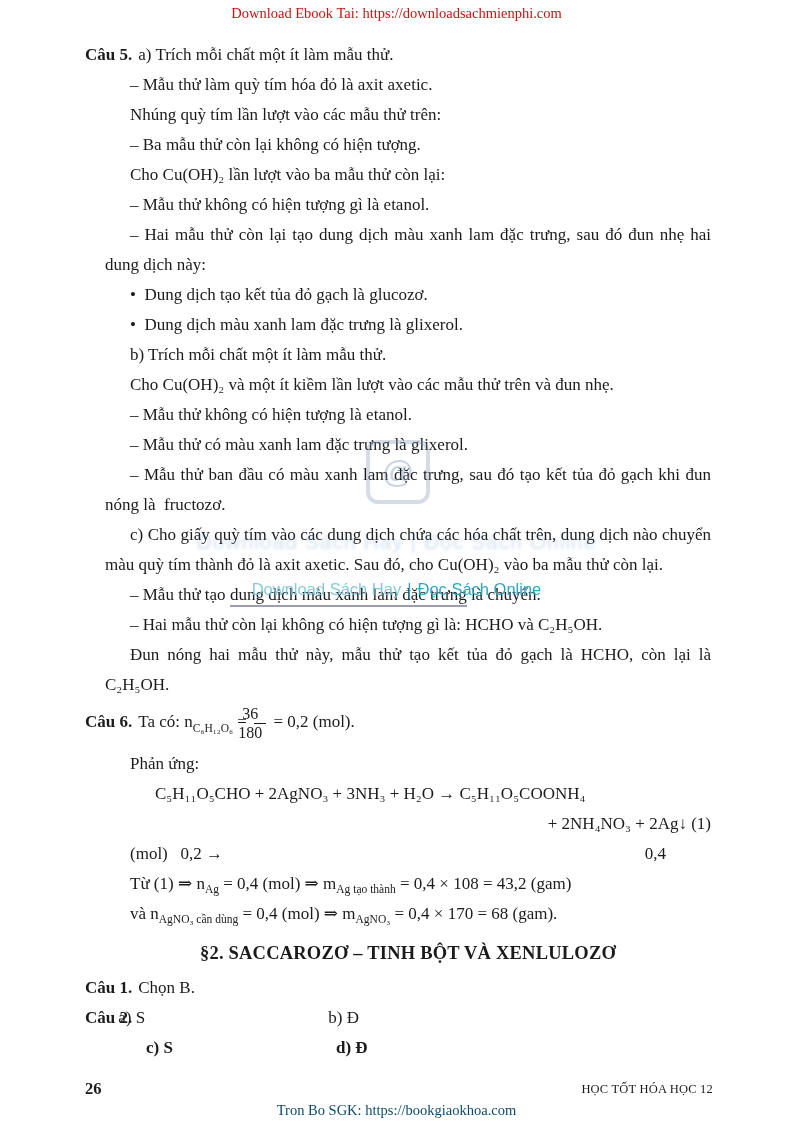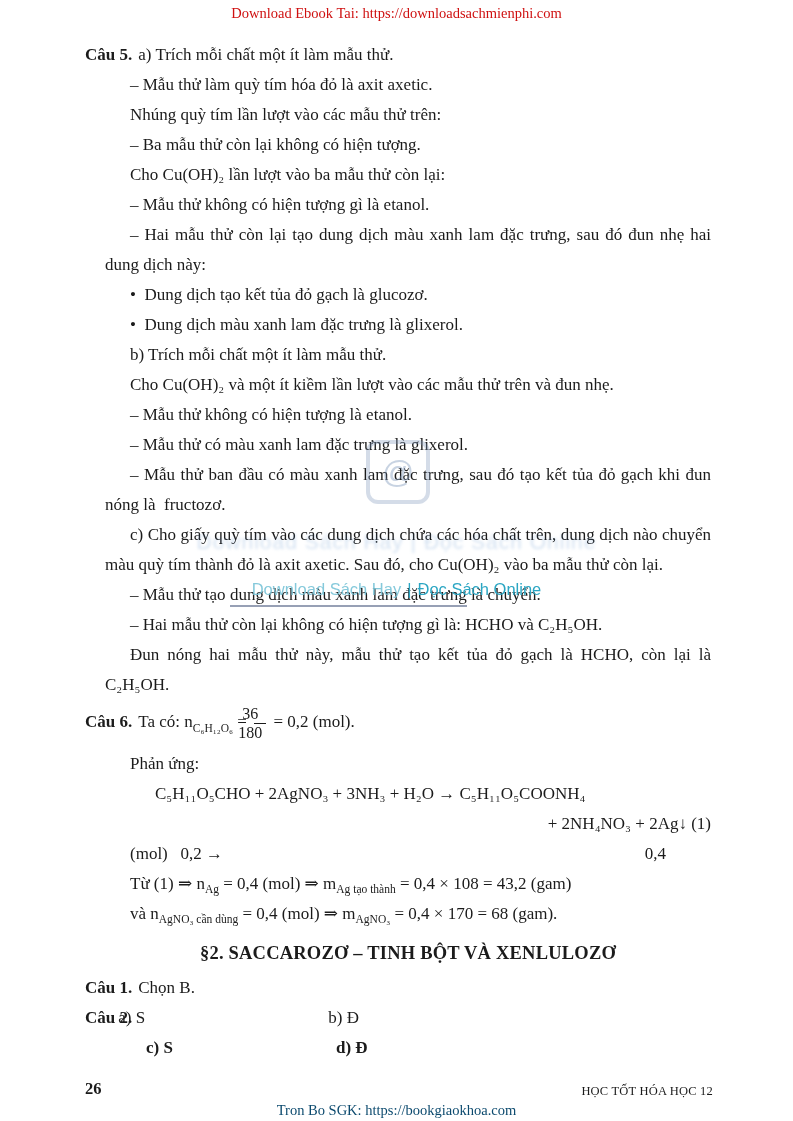--- a/index.html
+++ b/index.html
@@ -21,21 +21,21 @@
   .c6line{margin:5px 0 7px !important;}
   .frac{display:inline-block;vertical-align:middle;text-align:center;line-height:18px;
         font-size:16px;margin:0 3px;}
   .frac span{display:block;padding:0 4px;}
   .frac .num{border-bottom:1.5px solid #1b1b1b;}
   h2.section{text-align:center;font-size:18.5px;font-weight:bold;margin:9px 0 5px;
              letter-spacing:.2px;}
   .opt{display:inline-block;width:190px;}
   .row2{text-indent:0 !important;padding-left:41px;font-weight:bold;}
   .footer-row{position:absolute;left:85px;right:80px;bottom:22px;display:flex;
-              justify-content:space-between;align-items:flex-end;z-index:2;}
+              justify-content:space-between;align-items:center;z-index:2;}
   .page-num{font-weight:bold;font-size:16.5px;}
   .footer-right{font-weight:normal;font-size:12.5px;letter-spacing:.2px;}
   .bottom-link{position:absolute;left:0;right:0;bottom:2px;text-align:center;
                color:#0c4a6e;font-size:14.5px;z-index:2;}
   .watermark{position:absolute;inset:0;pointer-events:none;z-index:3;}
   .wm-logo{position:absolute;left:366px;top:440px;width:56px;height:56px;
            border:4px solid rgba(125,150,185,.33);border-radius:12px;
            display:flex;align-items:center;justify-content:center;font-size:32px;
            color:rgba(125,150,185,.42);font-family:"Liberation Sans","DejaVu Sans",sans-serif;
            filter:blur(.6px);}

